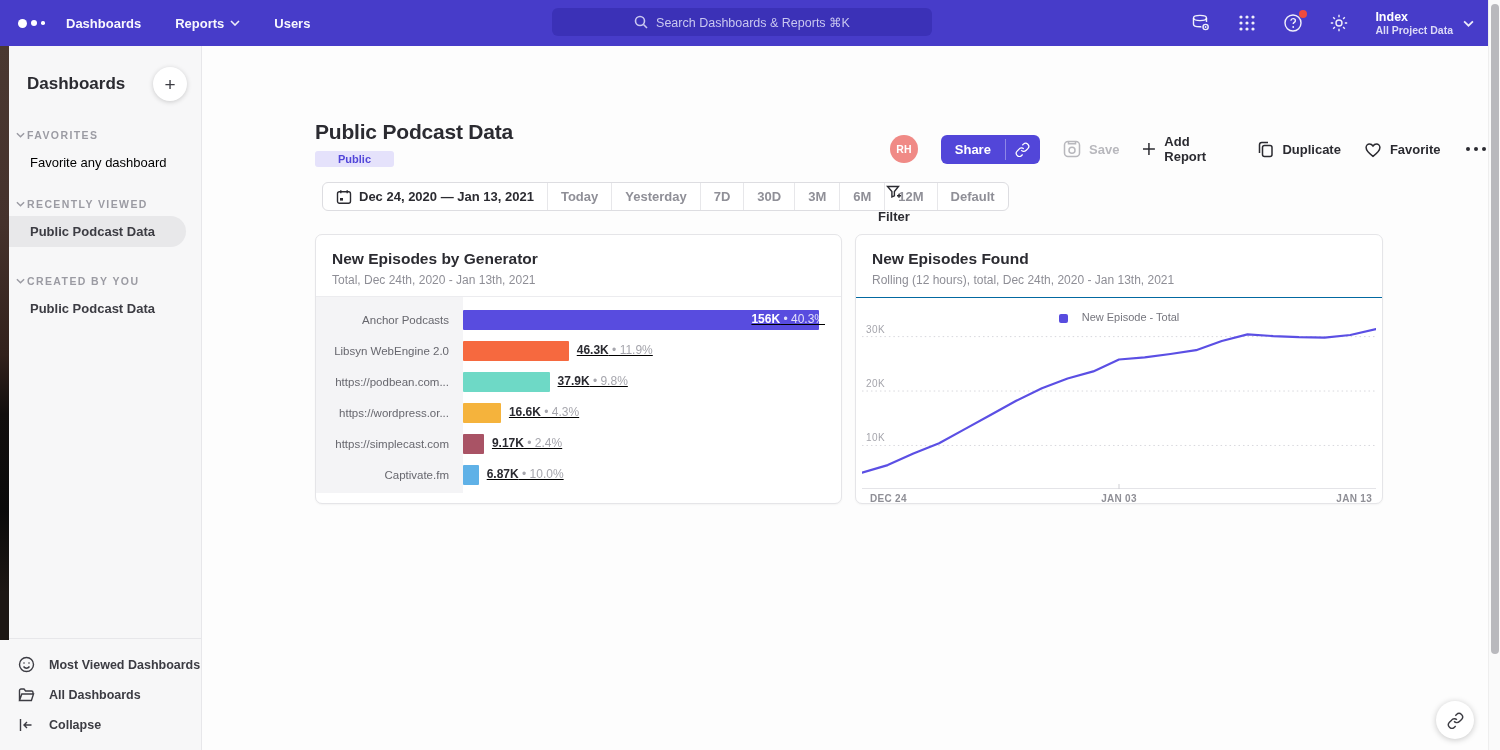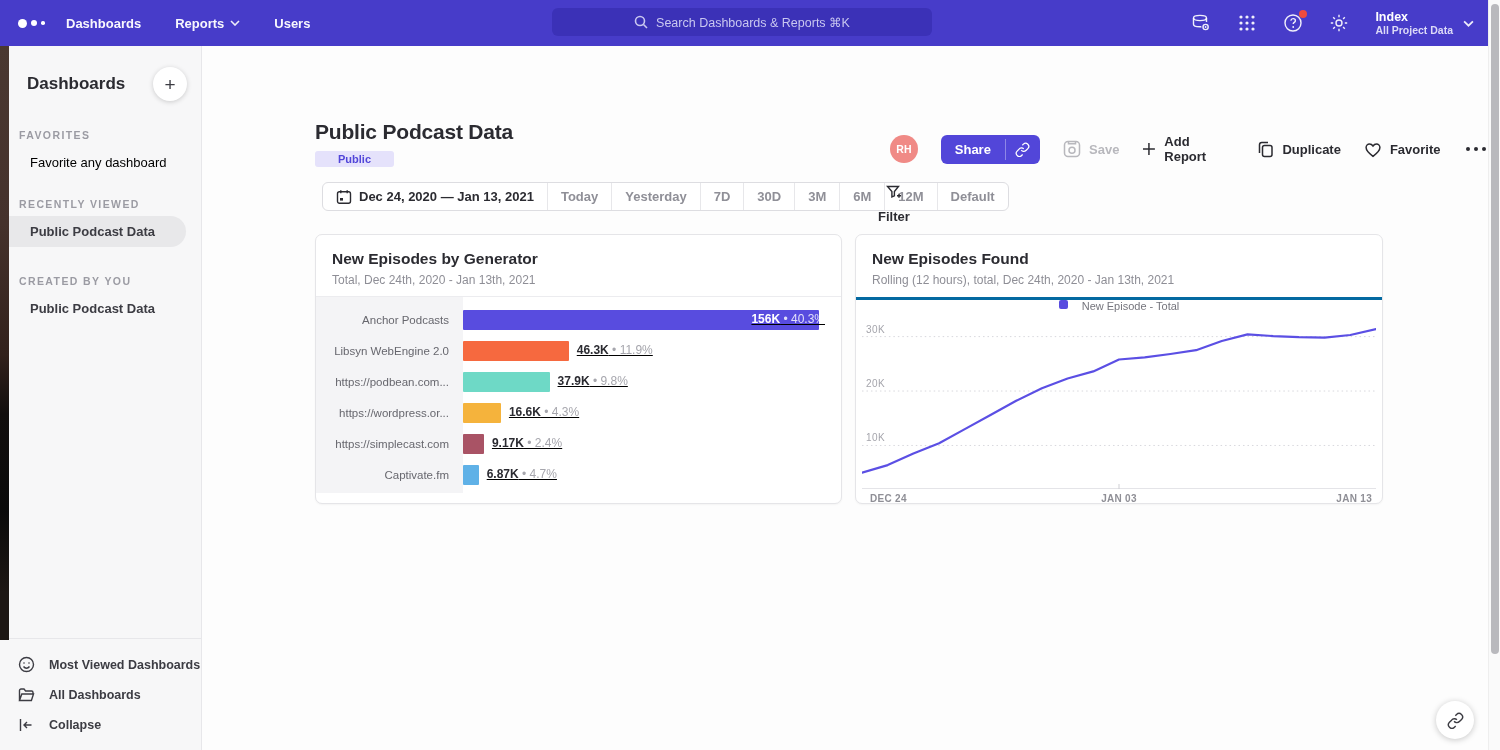--- a/index.html
+++ b/index.html
@@ -38,21 +38,21 @@
 
   
   .sidebar { position:absolute; left:0; top:46px; bottom:0; width:202px; background:#f7f7f8;
              border-right:1px solid #e7e7ea; z-index:10; }
   .sb-head { display:flex; align-items:center; justify-content:space-between; padding:21px 14px 0 27px; }
   .sb-title { font-size:17px; font-weight:700; color:#2b2b31; }
   .sb-add { width:34px; height:34px; border-radius:50%; background:#fff; border:none;
             box-shadow:0 1px 5px rgba(0,0,0,.18); font-size:19px; color:#3c3c43; cursor:pointer;
             display:flex; align-items:center; justify-content:center; line-height:1; }
   .sb-section { margin-top:28px; }
-  .sb-sechead { display:flex; align-items:center; gap:10px; padding-left:0; cursor:pointer; }
+  .sb-sechead { display:flex; align-items:center; gap:2px; padding-left:16px; cursor:pointer; }
   .sb-sechead svg { stroke:#9b9ba3; stroke-width:1.6; fill:none; }
   .sb-seclabel { font-size:10.5px; font-weight:700; letter-spacing:1.4px; color:#9b9ba3; }
   .sb-empty { font-size:13px; color:#000000; padding:14px 0 0 30px; }
   .sb-item { font-size:13px; font-weight:600; color:#3c3c43; padding:8px 0 8px 30px; margin-top:6px;
              cursor:pointer; }
   .sb-item.selected { background:#e8e8ea; border-radius:0 17px 17px 0; width:186px; }
   .sb-footer { position:absolute; left:0; right:0; bottom:0; padding:10px 0 10px 0; border-top:1px solid #e7e7ea; }
   .sb-fitem { display:flex; align-items:center; gap:14px; padding:7px 0 7px 18px; cursor:pointer; }
   .sb-fitem svg { stroke:#3c3c43; stroke-width:1.4; fill:none; }
   .sb-flabel { font-size:12.5px; font-weight:700; color:#3c3c43; }
@@ -110,22 +110,22 @@
   .bar-track { flex:1; position:relative; height:20px; }
   .bar { height:20px; border-radius:1px; position:relative; }
   .bar-value { font-size:12px; white-space:nowrap;text-decoration:underline; }
   .bar-value b { font-weight:700; color:#2b2b31; }
   .bar-value .pct { color:#a6a6ad; }
   .bar-value.outside { position:absolute; top:2px; }
   .bar-value.inside { position:absolute; right:8px; top:2px; }
   .bar-value.inside b { color:#fff; }
   .bar-value.inside .pct { color:rgba(255,255,255,.82); }
 
-  .legend-row { margin-top:10px; border-top:3px solid #0369a1; height:26px; display:flex;
-                align-items:flex-start; justify-content:center; gap:14px; }
+  .legend-row { margin-top:10px; border-top:1px solid #0369a1; height:26px; display:flex;
+                align-items:flex-end; justify-content:center; gap:14px; }
   .legend-sq { width:9px; height:9px; border-radius:2px; }
   .legend-lbl { font-size:11px; color:#75757d; }
   .plot { position:absolute; left:6px; right:6px; top:88px; height:166px; }
   .plot svg { position:absolute; left:0; top:0; width:100%; height:100%; }
   .ytick { position:absolute; left:4px; font-size:10px; color:#a5a5ac; letter-spacing:.4px; }
   .xlabels { position:absolute; left:6px; right:6px; top:256px; height:16px; }
   .xlab { position:absolute; top:2px; font-size:10px; font-weight:700; color:#8f8f96; letter-spacing:.3px; }
   .xlab.x0 { left:8px; } .xlab.x1 { left:50%; transform:translateX(-50%); } .xlab.x2 { right:4px; }
 
   
@@ -391,21 +391,21 @@
               <div class="bar-label">https://simplecast.com</div>
               <div class="bar-track">
                 <div class="bar" style="width: 5.66049%; background: rgb(169, 83, 101);"></div>
                 <div class="bar-value outside" style="left: calc(5.66049% + 8px);"><b>9.17K</b><span class="pct"> • 2.4%</span></div>
               </div>
             </div>
             <div class="bar-row">
               <div class="bar-label">Captivate.fm</div>
               <div class="bar-track">
                 <div class="bar" style="width: 4.24074%; background: rgb(95, 177, 231);"></div>
-                <div class="bar-value outside" style="left: calc(4.24074% + 8px);"><b>6.87K</b><span class="pct"> • 4.7%</span></div>
+                <div class="bar-value outside" style="left: calc(4.24074% + 8px);"><b>6.87K</b><span class="pct"> • 10.0%</span></div>
               </div>
             </div>
           </div>
       </div>
     </section>
 
     <section class="card card2">
       <div class="card-head">
         <div class="card-title">New Episodes Found</div>
         <div class="card-sub">Rolling (12 hours), total, Dec 24th, 2020 - Jan 13th, 2021</div>

